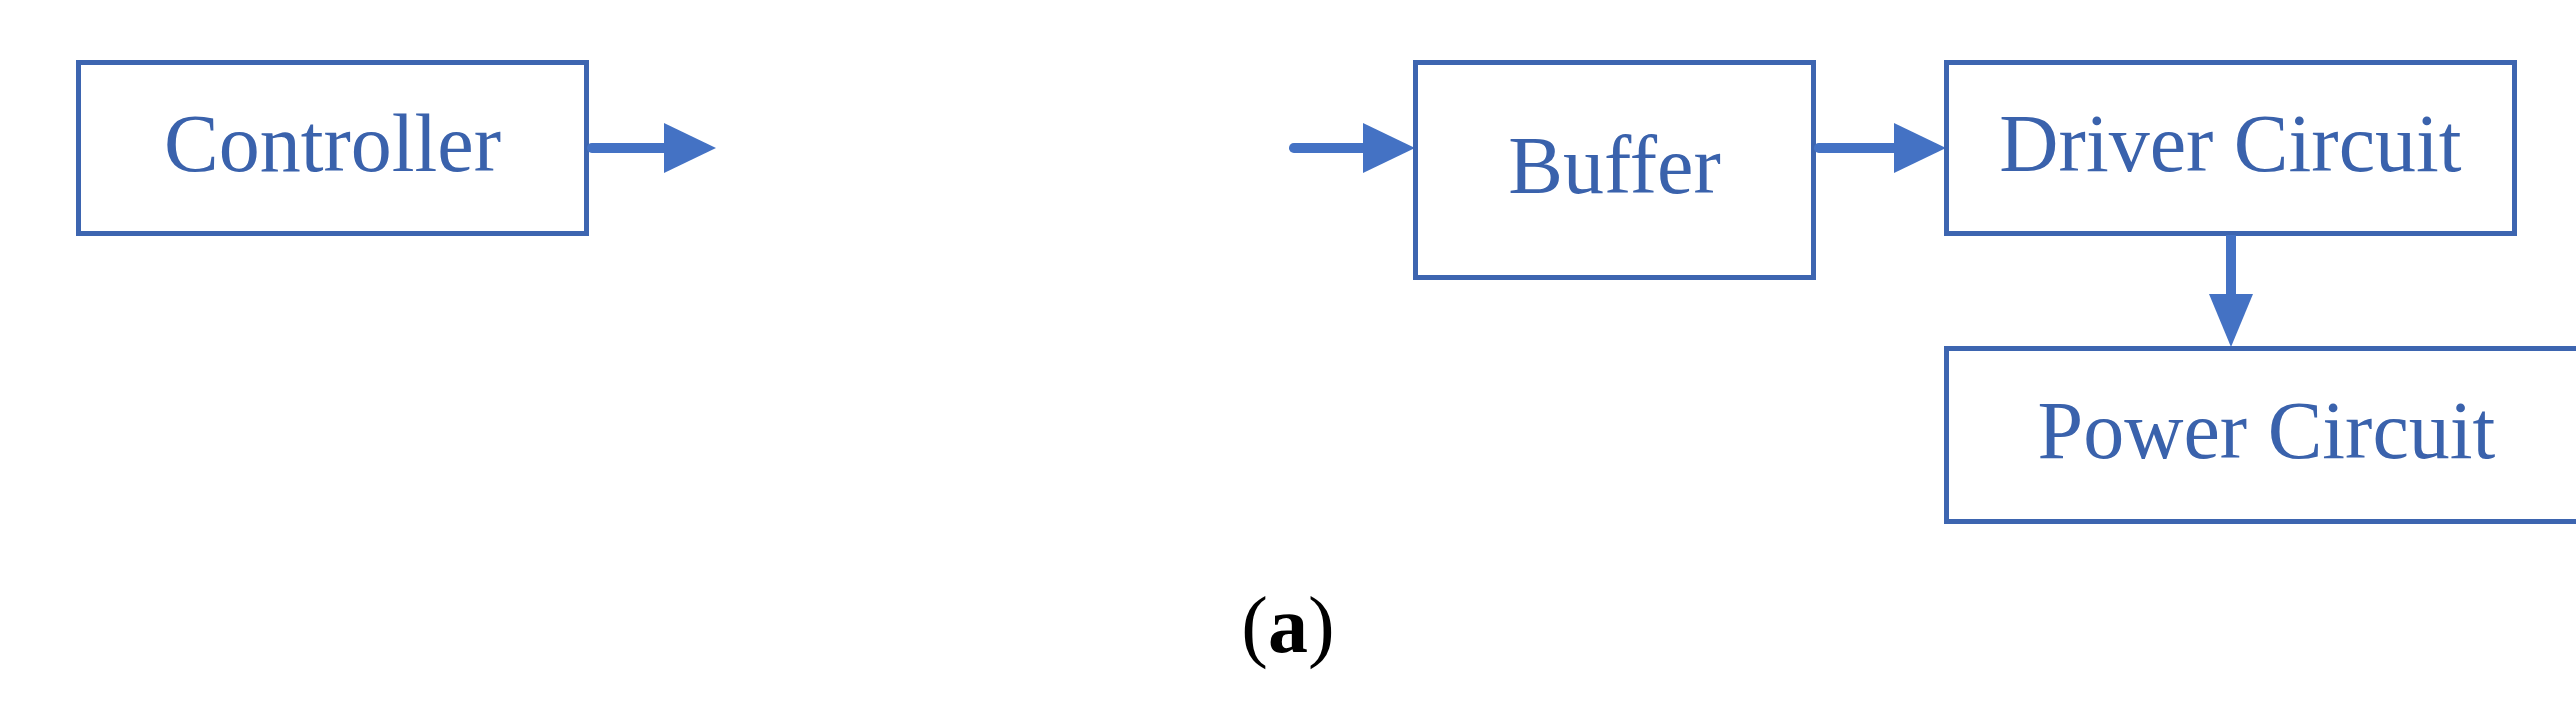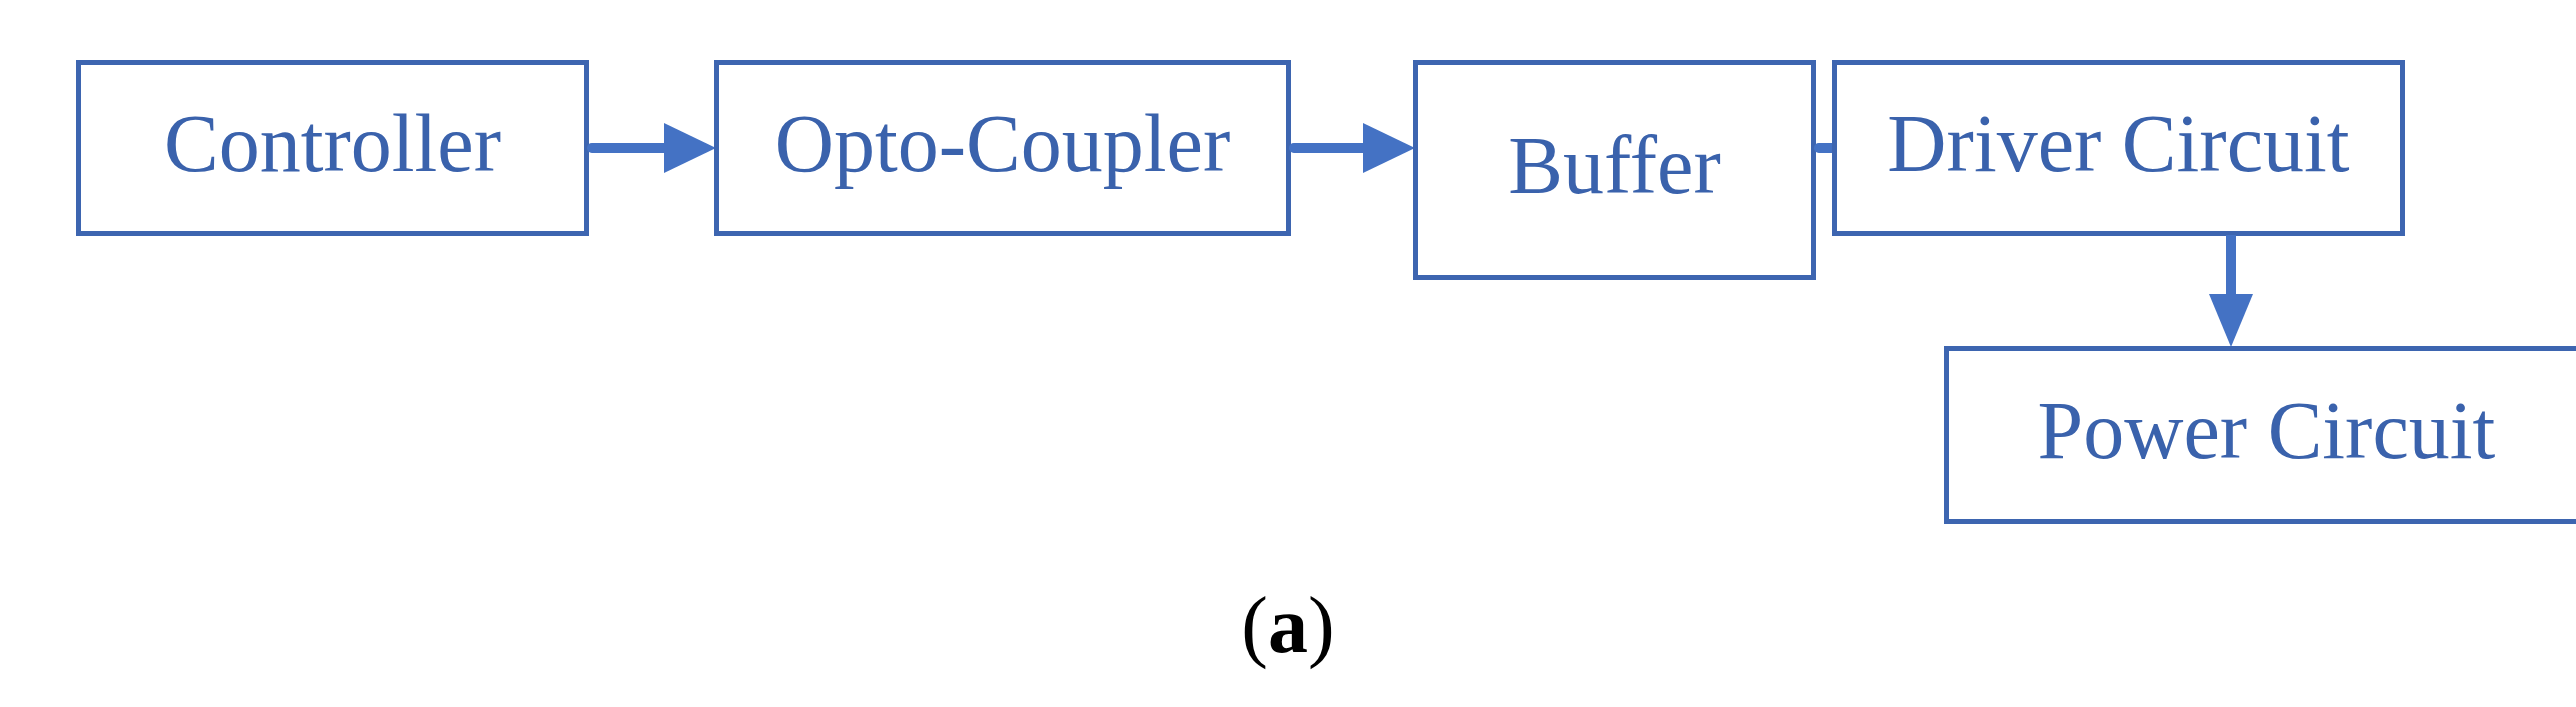--- a/index.html
+++ b/index.html
@@ -30,21 +30,21 @@
   .node .label {
     color: var(--text-color);
     font-size: 82px;
     line-height: 1;
     white-space: nowrap;
     padding-bottom: 7.6px;
   }
   .node-controller   { left: 76px;   top: 60px;  width: 513px; height: 176px; }
   .node-optocoupler  { left: 714px;  top: 60px;  width: 577px; height: 176px; }
   .node-buffer       { left: 1413px; top: 60px;  width: 403px; height: 220px; }
-  .node-driver       { left: 1832px; top: 60px;  width: 573px; height: 176px; align-items: center; }
+  .node-driver       { left: 1944px; top: 60px;  width: 573px; height: 176px; align-items: center; }
   .node-power        { left: 1944px; top: 346px; width: 645px; height: 178px; }
 
   
   .harrow {
     position: absolute;
     top: 123px;
     height: 50px;
     display: flex;
     align-items: center;
   }
@@ -109,23 +109,20 @@
 
   <div class="node node-controller">
     <span class="label">Controller</span>
   </div>
 
   <div class="harrow harrow-1">
     <span class="shaft"></span>
     <span class="head"></span>
   </div>
 
-  <div class="node node-optocoupler">
-    <span class="label">Opto-Coupler</span>
-  </div>
 
   <div class="harrow harrow-2">
     <span class="shaft"></span>
     <span class="head"></span>
   </div>
 
   <div class="node node-buffer">
     <span class="label">Buffer</span>
   </div>
 

